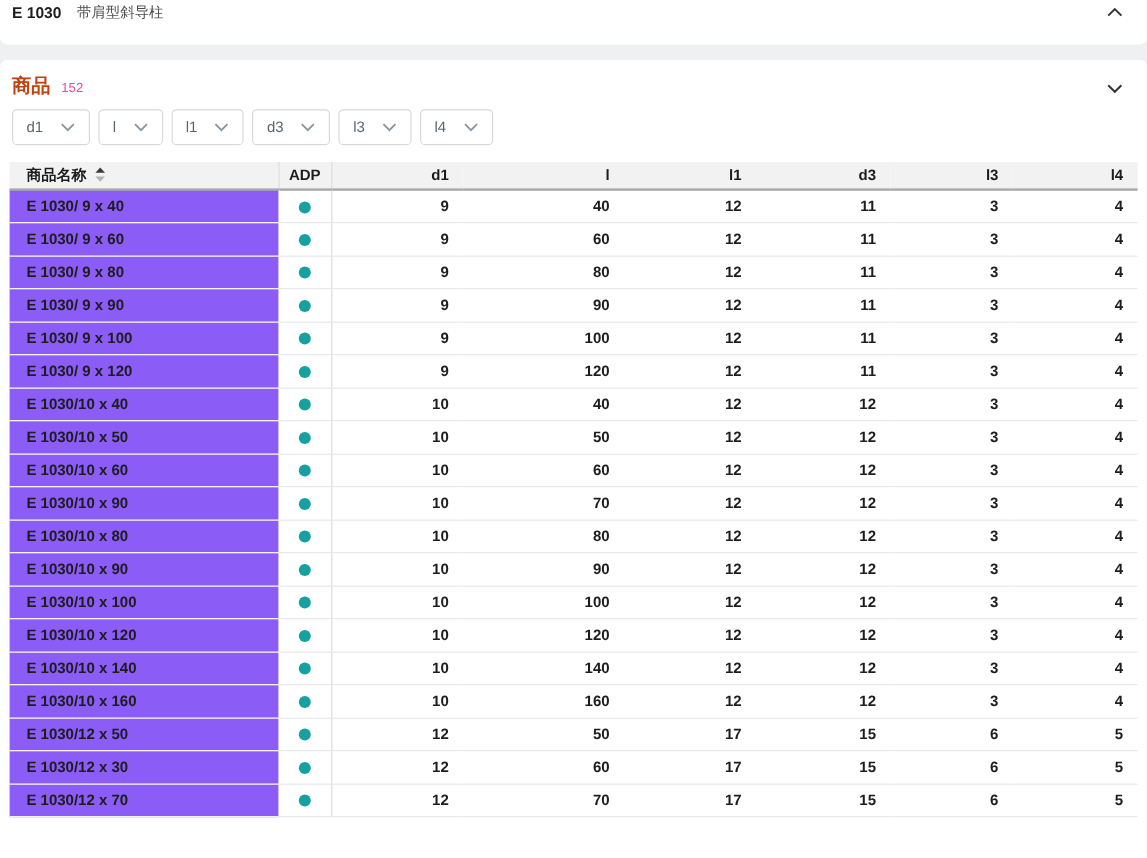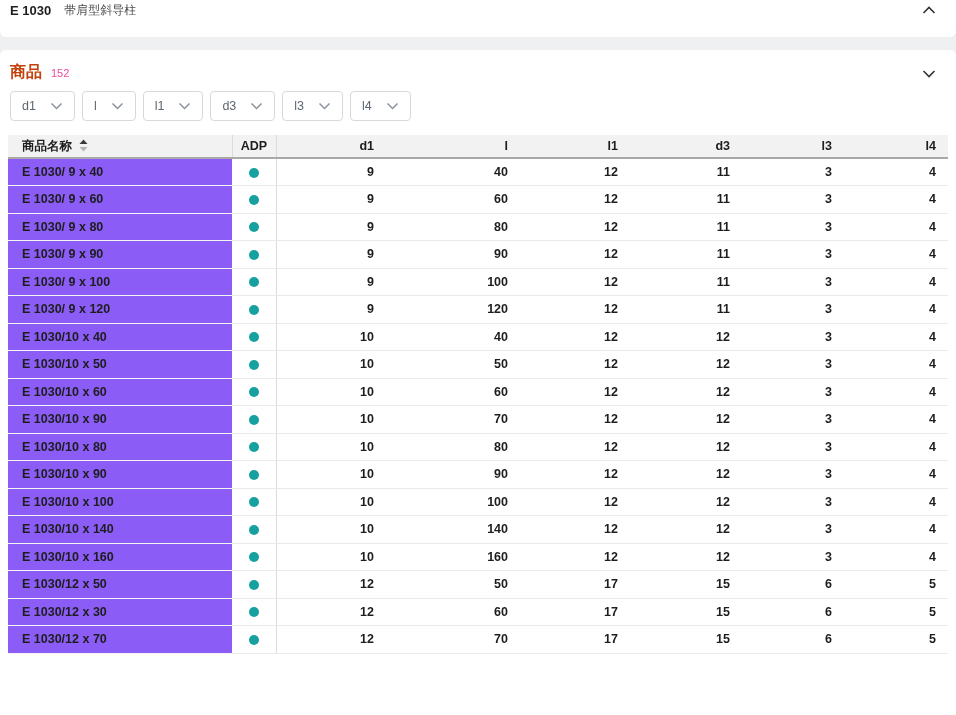--- a/index.html
+++ b/index.html
@@ -311,20 +311,30 @@
             <td class="c-name">E 1030/10 x 100</td>
             <td class="c-adp"><span class="dot"></span></td>
             <td class="c-num">10</td>
             <td class="c-num">100</td>
             <td class="c-num">12</td>
             <td class="c-num">12</td>
             <td class="c-num">3</td>
             <td class="c-num">4</td>
           </tr>
 
+          <tr>
+            <td class="c-name">E 1030/10 x 120</td>
+            <td class="c-adp"><span class="dot"></span></td>
+            <td class="c-num">10</td>
+            <td class="c-num">120</td>
+            <td class="c-num">12</td>
+            <td class="c-num">12</td>
+            <td class="c-num">3</td>
+            <td class="c-num">4</td>
+          </tr>
 
           <tr>
             <td class="c-name">E 1030/10 x 140</td>
             <td class="c-adp"><span class="dot"></span></td>
             <td class="c-num">10</td>
             <td class="c-num">140</td>
             <td class="c-num">12</td>
             <td class="c-num">12</td>
             <td class="c-num">3</td>
             <td class="c-num">4</td>

